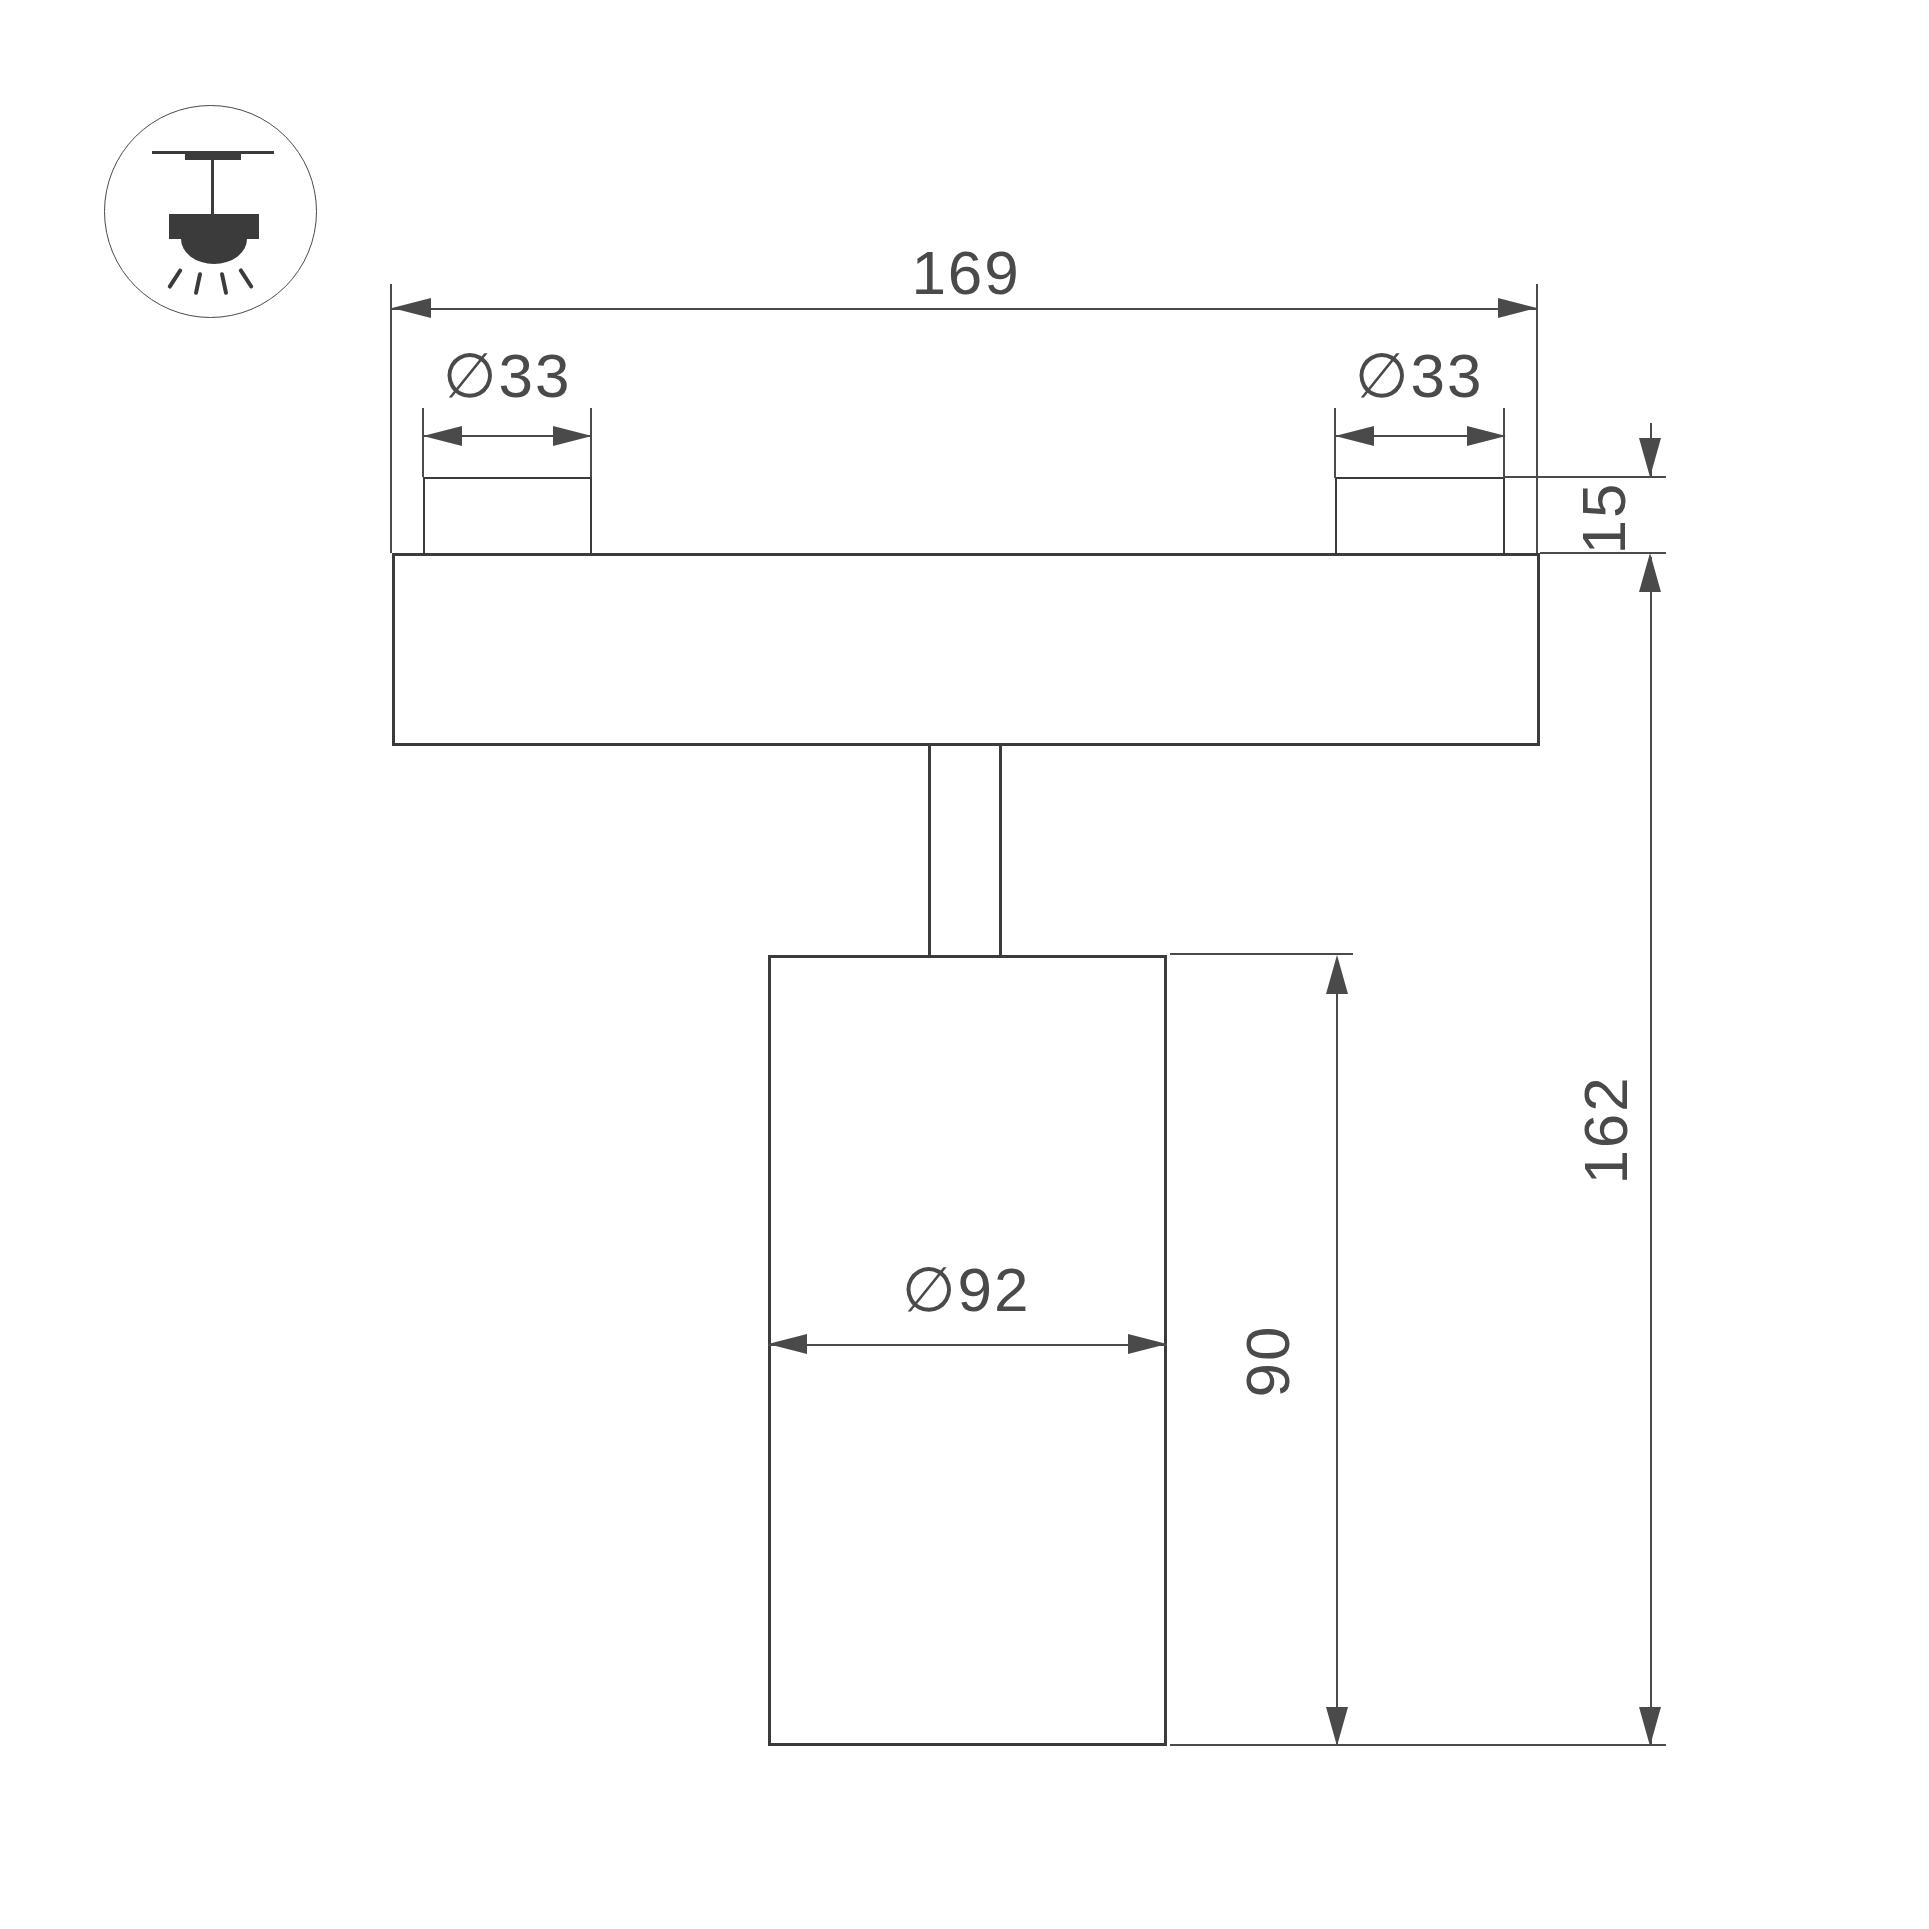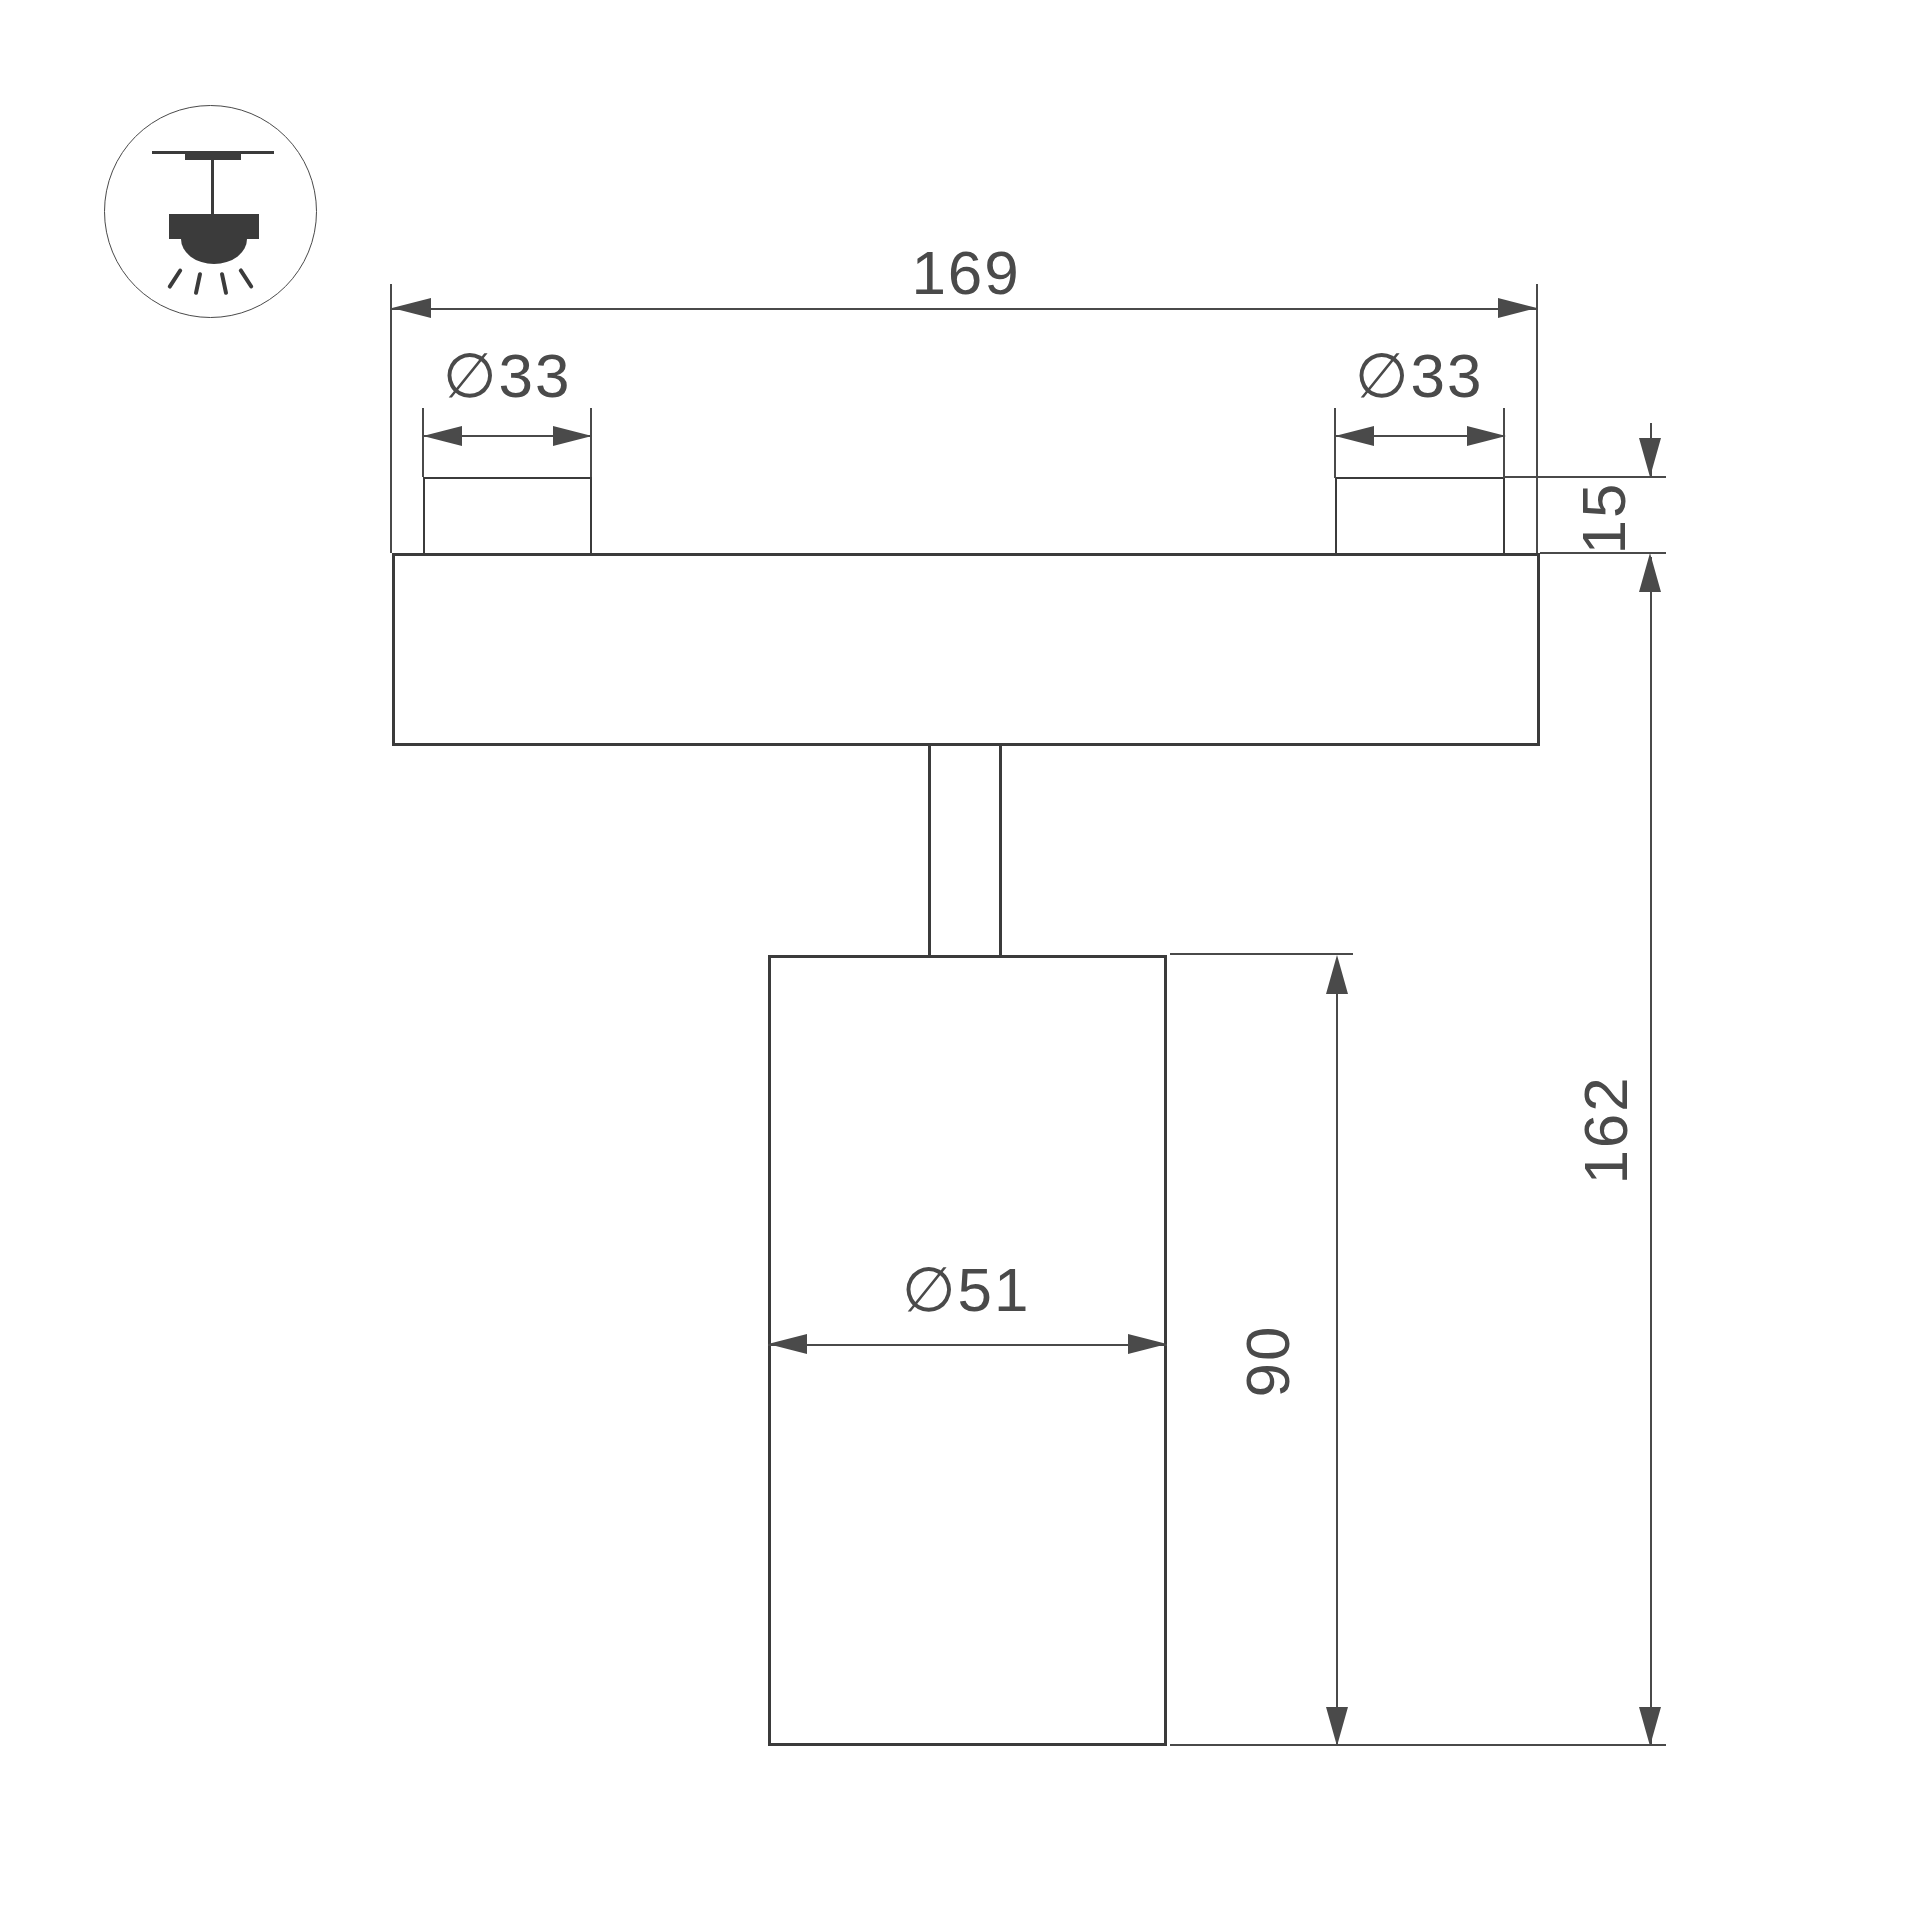--- a/index.html
+++ b/index.html
@@ -119,17 +119,17 @@
     <div class="arw down" style="left:1326px;top:1707px;"></div>
     <div class="dimtxt rot" style="left:1268px;top:1361px;">90</div>
   </div>
 
   <div class="dim-line" style="left:1170px;top:1744px;width:496px;height:1.9px;"></div>
 
   <div>
     <div class="dim-line" style="left:768px;top:1344px;width:399px;height:1.9px;"></div>
     <div class="arw left" style="left:768px;top:1334px;"></div>
     <div class="arw right" style="left:1128px;top:1334px;"></div>
-    <div class="dimtxt" style="left:966px;top:1290px;">∅51</div>
+    <div class="dimtxt" style="left:966px;top:1290px;">∅92</div>
   </div>
 
 </div>
 
 
 </body></html>

